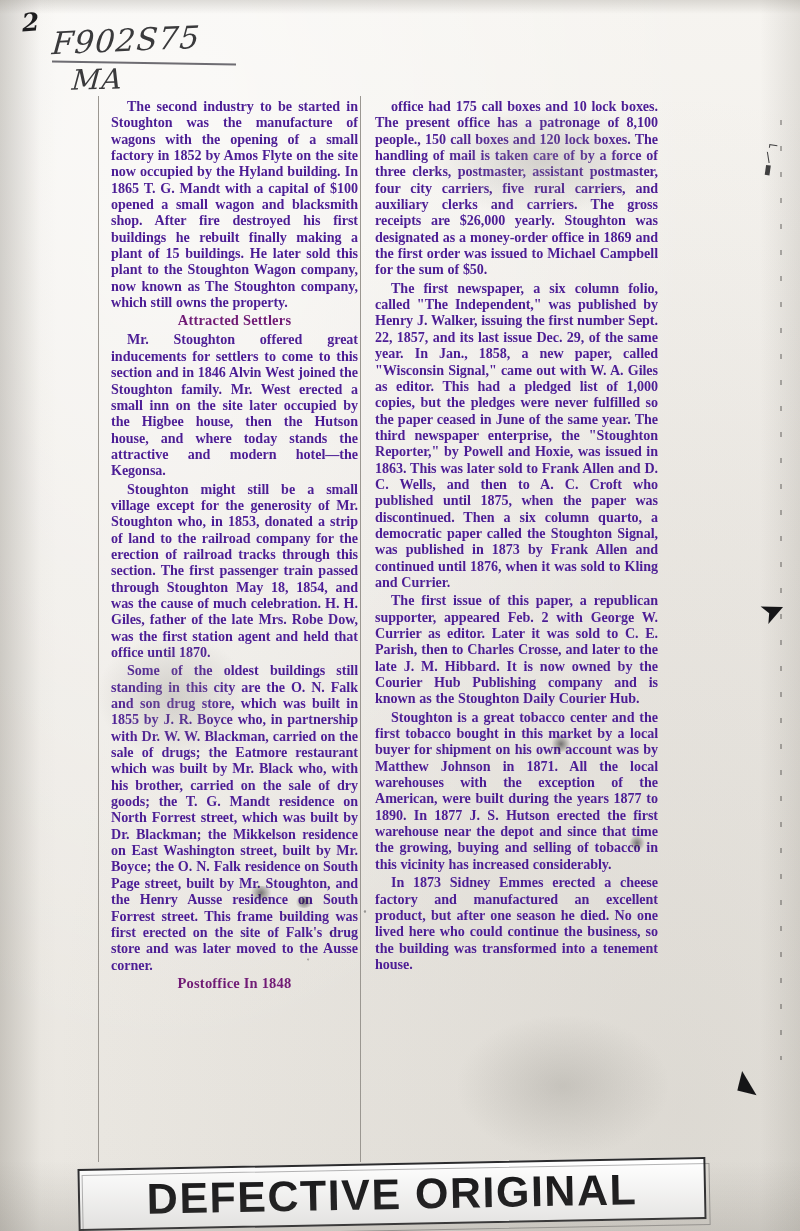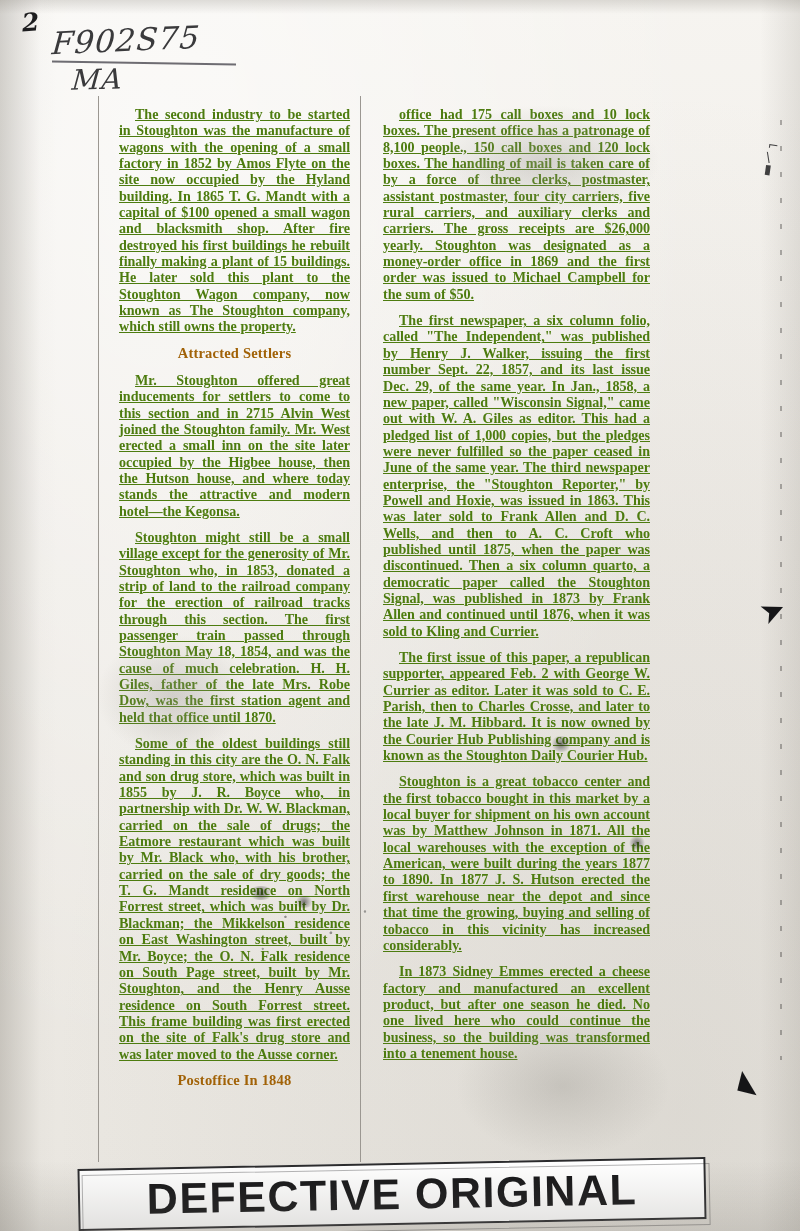--- a/index.html
+++ b/index.html
@@ -112,40 +112,39 @@
     padding-left: 10px;
     border-left: 1px solid #9b9791;
   }
   .col-right {
     width: 300px;
     padding-left: 12px;
     border-left: 1px solid #9b9791;
   }
 
   .col p {
-    margin: 10px;
+    margin: 2px;
     font-size: 14.1px;
     line-height: 16.35px;
     text-align: justify;
     text-justify: inter-word;
-    color: #4d7c0f;
+    color: #4c1d95;
     font-weight: 700;
     font-family: "Liberation Serif", serif;
     text-indent: 16px;
     letter-spacing: -0.05px;
     word-spacing: 0.3px;
-    text-decoration: underline;
   }
   .col h2 {
     margin: 1px 0 0 0;
     font-size: 14.5px;
     line-height: 17px;
     text-align: center;
     font-weight: 700;
-    color: #a16207;
+    color: #701a75;
     letter-spacing: 0.2px;
   }
 
   
   .ink-noise {
     position: absolute;
     inset: 0;
     pointer-events: none;
     opacity: .5;
     background-image:
@@ -264,21 +263,21 @@
   <div class="handwriting hw-callnumber">F902S75</div>
   <div class="hw-underline"></div>
   <div class="handwriting hw-subject">MA</div>
 
   <div class="clipping">
     <div class="columns">
 
       <div class="col col-left" id="col-left">
           <p>The second industry to be started in Stoughton was the manufacture of wagons with the opening of a small factory in 1852 by Amos Flyte on the site now occupied by the Hyland building. In 1865 T. G. Mandt with a capital of $100 opened a small wagon and blacksmith shop. After fire destroyed his first buildings he rebuilt finally making a plant of 15 buildings. He later sold this plant to the Stoughton Wagon company, now known as The Stoughton company, which still owns the property.</p>
           <h2>Attracted Settlers</h2>
-          <p>Mr. Stoughton offered great inducements for settlers to come to this section and in 2715 Alvin West joined the Stoughton family. Mr. West erected a small inn on the site later occupied by the Higbee house, then the Hutson house, and where today stands the attractive and modern hotel—the Kegonsa.</p>
+          <p>Mr. Stoughton offered great inducements for settlers to come to this section and in 1846 Alvin West joined the Stoughton family. Mr. West erected a small inn on the site later occupied by the Higbee house, then the Hutson house, and where today stands the attractive and modern hotel—the Kegonsa.</p>
           <p>Stoughton might still be a small village except for the generosity of Mr. Stoughton who, in 1853, donated a strip of land to the railroad company for the erection of railroad tracks through this section. The first passenger train passed through Stoughton May 18, 1854, and was the cause of much celebration. H. H. Giles, father of the late Mrs. Robe Dow, was the first station agent and held that office until 1870.</p>
           <p>Some of the oldest buildings still standing in this city are the O. N. Falk and son drug store, which was built in 1855 by J. R. Boyce who, in partnership with Dr. W. W. Blackman, carried on the sale of drugs; the Eatmore restaurant which was built by Mr. Black who, with his brother, carried on the sale of dry goods; the T. G. Mandt residence on North Forrest street, which was built by Dr. Blackman; the Mikkelson residence on East Washington street, built by Mr. Boyce; the O. N. Falk residence on South Page street, built by Mr. Stoughton, and the Henry Ausse residence on South Forrest street. This frame building was first erected on the site of Falk's drug store and was later moved to the Ausse corner.</p>
           <h2>Postoffice In 1848</h2>
         </div>
       <div class="col col-right" id="col-right">
           <p>office had 175 call boxes and 10 lock boxes. The present office has a patronage of 8,100 people., 150 call boxes and 120 lock boxes. The handling of mail is taken care of by a force of three clerks, postmaster, assistant postmaster, four city carriers, five rural carriers, and auxiliary clerks and carriers. The gross receipts are $26,000 yearly. Stoughton was designated as a money-order office in 1869 and the first order was issued to Michael Campbell for the sum of $50.</p>
           <p>The first newspaper, a six column folio, called "The Independent," was published by Henry J. Walker, issuing the first number Sept. 22, 1857, and its last issue Dec. 29, of the same year. In Jan., 1858, a new paper, called "Wisconsin Signal," came out with W. A. Giles as editor. This had a pledged list of 1,000 copies, but the pledges were never fulfilled so the paper ceased in June of the same year. The third newspaper enterprise, the "Stoughton Reporter," by Powell and Hoxie, was issued in 1863. This was later sold to Frank Allen and D. C. Wells, and then to A. C. Croft who published until 1875, when the paper was discontinued. Then a six column quarto, a democratic paper called the Stoughton Signal, was published in 1873 by Frank Allen and continued until 1876, when it was sold to Kling and Currier.</p>
           <p>The first issue of this paper, a republican supporter, appeared Feb. 2 with George W. Currier as editor. Later it was sold to C. E. Parish, then to Charles Crosse, and later to the late J. M. Hibbard. It is now owned by the Courier Hub Publishing company and is known as the Stoughton Daily Courier Hub.</p>
           <p>Stoughton is a great tobacco center and the first tobacco bought in this market by a local buyer for shipment on his own account was by Matthew Johnson in 1871. All the local warehouses with the exception of the American, were built during the years 1877 to 1890. In 1877 J. S. Hutson erected the first warehouse near the depot and since that time the growing, buying and selling of tobacco in this vicinity has increased considerably.</p>
           <p>In 1873 Sidney Emmes erected a cheese factory and manufactured an excellent product, but after one season he died. No one lived here who could continue the business, so the building was transformed into a tenement house.</p>

